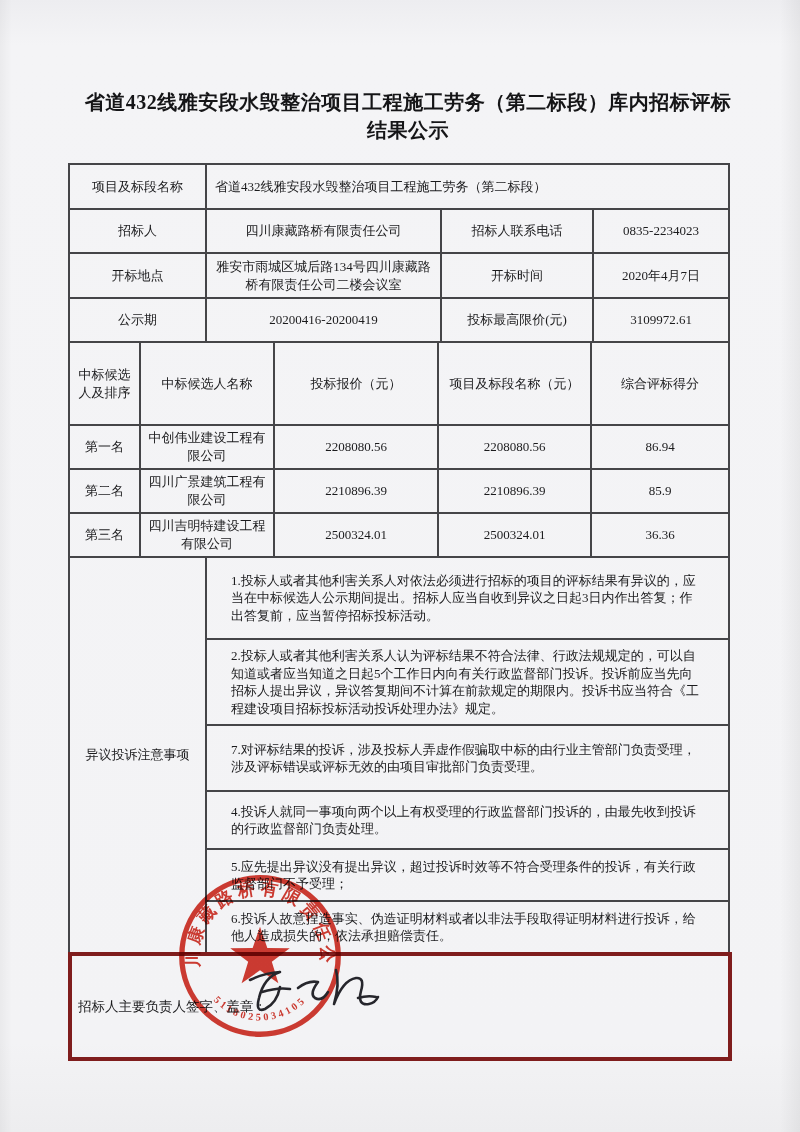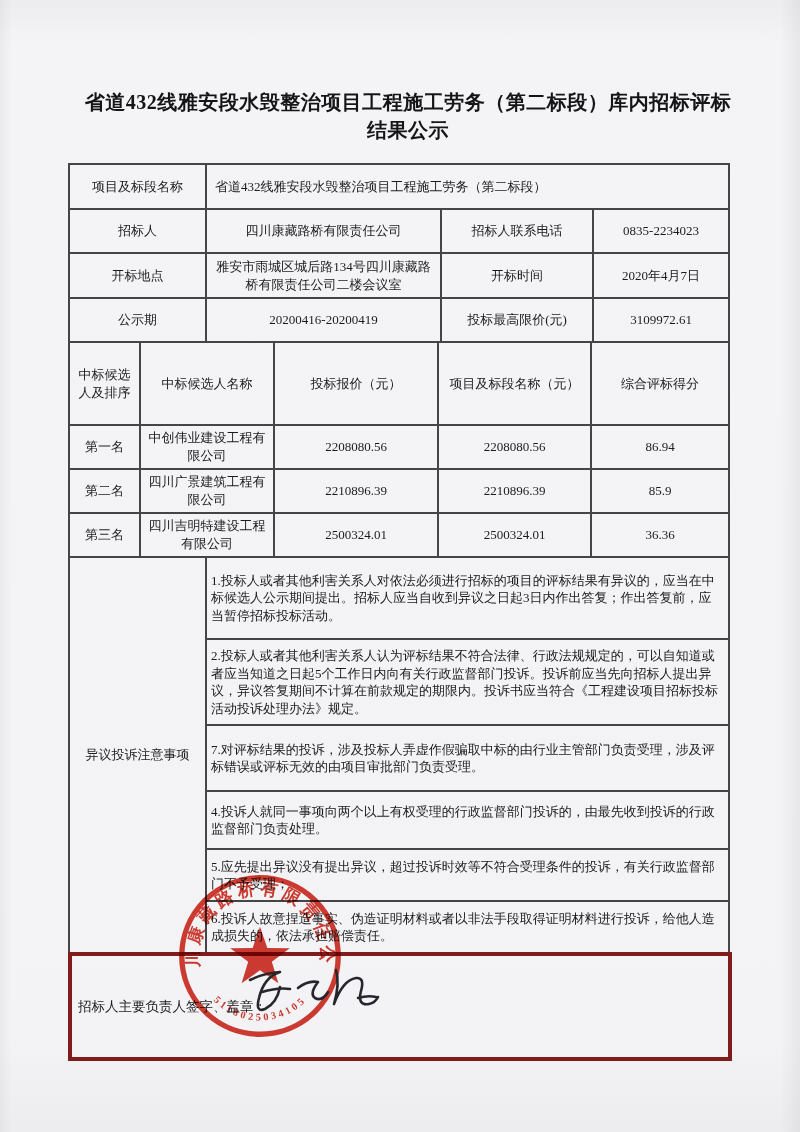--- a/index.html
+++ b/index.html
@@ -21,21 +21,21 @@
   table{border-collapse:collapse;table-layout:fixed;width:660px;}
   td,th{
     border:2px solid #454548;
     font-size:13px;font-weight:normal;
     text-align:center;vertical-align:middle;
     padding:3px 6px;line-height:18px;color:#1b1b1d;
     overflow:hidden;
   }
   .mt{margin-top:-2px;}
   td.left{text-align:left;padding-left:8px;}
-  .notice-item{text-align:left;line-height:17.5px;padding:4px 4px;}
+  .notice-item{text-align:left;line-height:17.5px;padding:4px 24px;}
   .sig-row{
     position:relative;margin-top:-2px;height:101px;width:656px;
     border:4px solid #7f1d1d;
   }
   .sig-label{
     position:absolute;left:6px;top:42px;font-size:13.5px;white-space:nowrap;
   }
   .stamp{
     position:absolute;left:172px;top:868px;width:176px;height:176px;
     mix-blend-mode:multiply;opacity:0.9;

